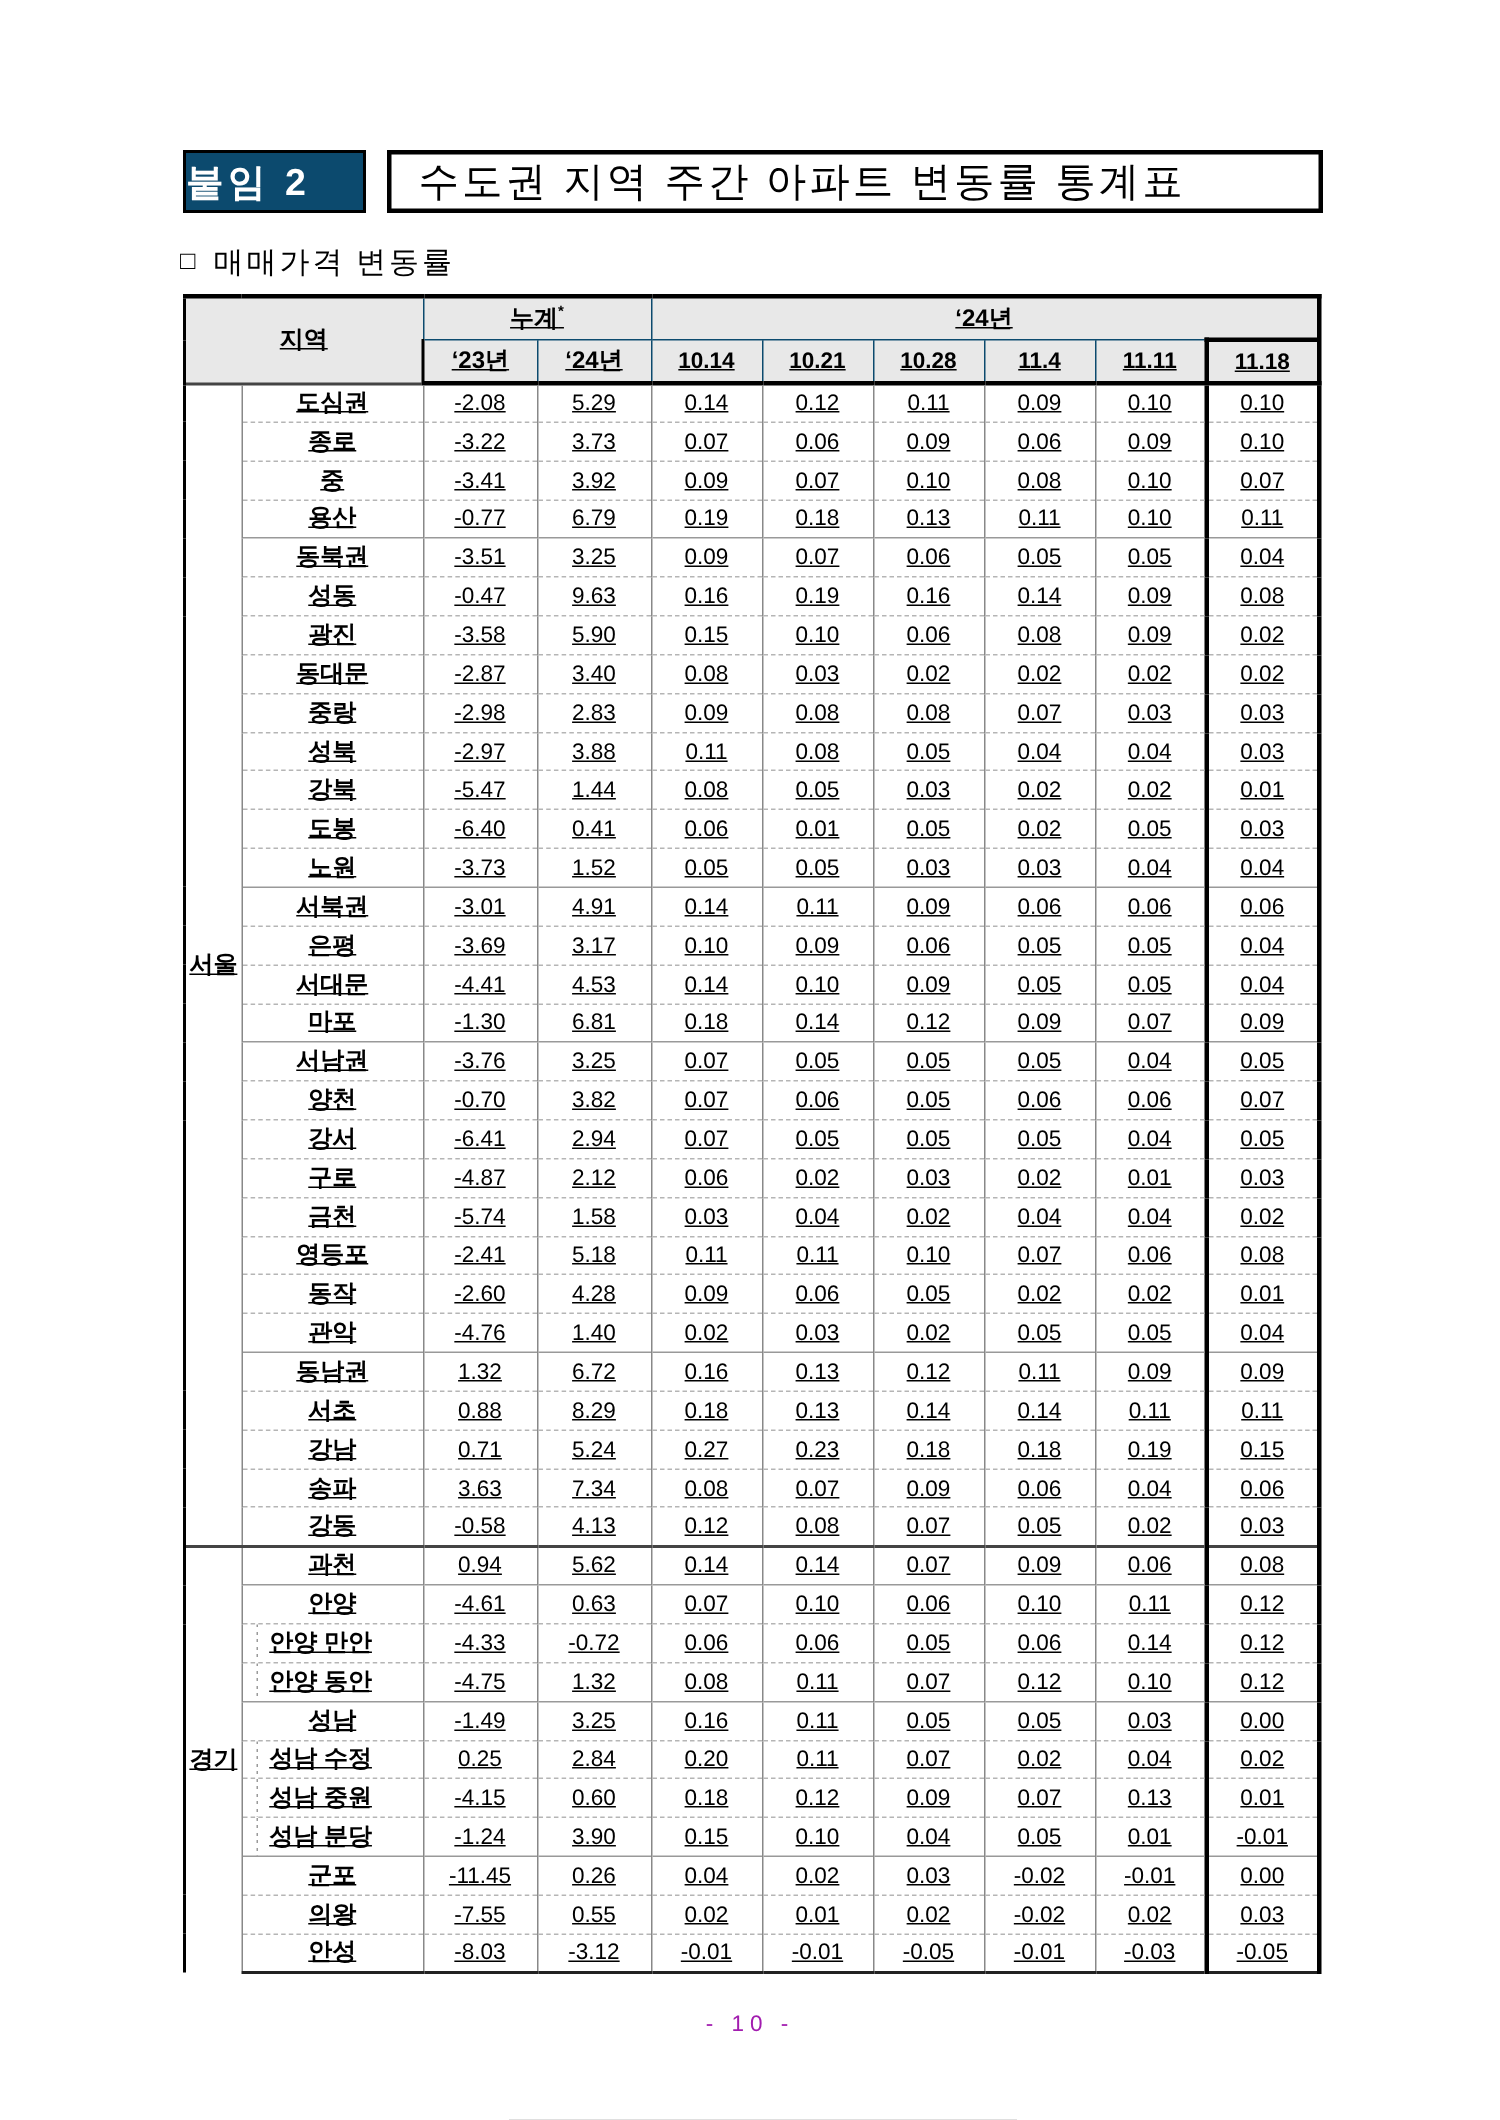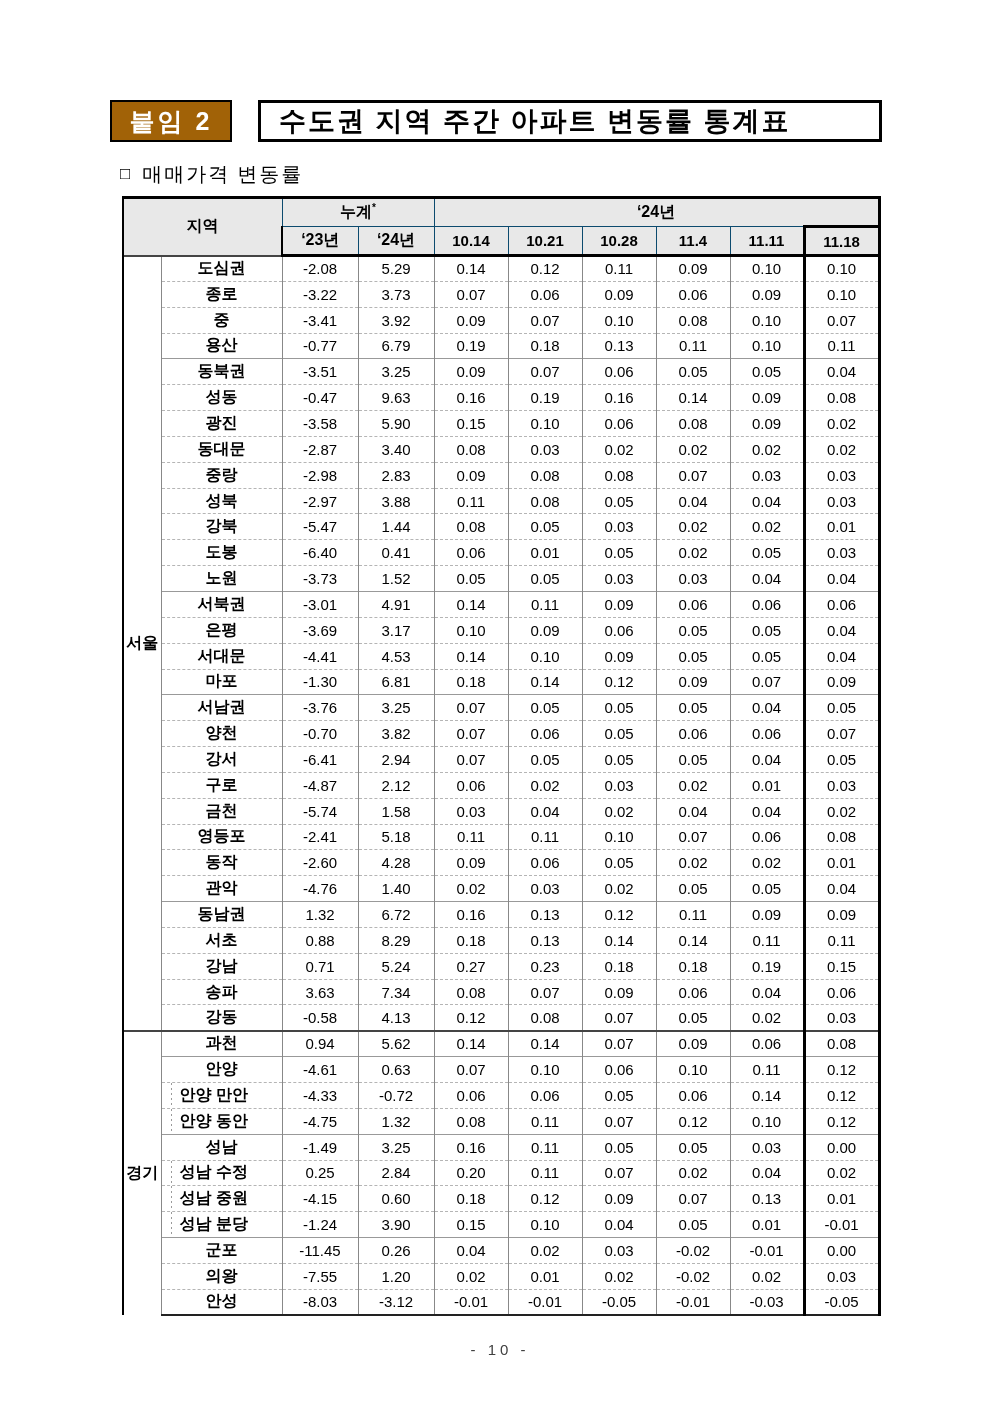--- a/index.html
+++ b/index.html
@@ -7,46 +7,46 @@
     position:relative;
     width:1000px;height:1413px;
     background:#ffffff;
     margin:0 auto;
     font-family:"Liberation Sans","DejaVu Sans",sans-serif;
     color:#000;
     overflow:hidden;
   }
   
   .badge{
-    position:absolute;left:110px;top:100px;
+    position:absolute;left:122px;top:100px;
     width:122px;height:42px;
-    background:#a16207;
+    background:#0c4a6e;
     border:2px solid #000;
     box-sizing:border-box;
-    display:flex;align-items:center;justify-content:center;
+    display:flex;align-items:center;justify-content:flex-start;
     color:#fff;font-size:25px;font-weight:bold;letter-spacing:3px;
   }
   .title-box{
     position:absolute;left:258px;top:100px;
     width:624px;height:42px;
     border:3px solid #000;
     box-sizing:border-box;
     display:flex;align-items:center;
     padding-left:18px;
-    font-size:27px;font-weight:bold;letter-spacing:2px;
+    font-size:27px;font-weight:normal;letter-spacing:2px;
   }
   .subtitle{
     position:absolute;left:120px;top:161px;
     font-family:"Liberation Serif","DejaVu Serif",serif;
     font-size:20px;letter-spacing:2px;
     display:flex;align-items:center;gap:10px;
   }
   .subtitle .box-glyph{font-size:17px;position:relative;top:-1px;}
   
-  .table-wrap{position:absolute;left:122px;top:196px;width:758px;}
+  .table-wrap{position:absolute;left:122px;top:196px;width:758px;text-decoration:underline;}
   table{
     border-collapse:collapse;table-layout:fixed;width:758px;
     font-size:15px;
   }
   col.c-group{width:38px;}
   col.c-region{width:121px;}
   col.c-num{width:76px;}
   col.c-date{width:74px;}
   col.c-last{width:75px;}
   thead th{
@@ -84,21 +84,21 @@
     padding-left:18px;
     background:repeating-linear-gradient(to bottom,#9a9a9a 0 2px,transparent 2px 5px) 9px 0 / 1px 100% no-repeat;
   }
   tbody tr.sec td{border-top:1px solid #999;}
   tbody tr.grp-start td{border-top:2px solid #444;}
   tbody td.hl{border-left:3px solid #000;border-right:3px solid #000;}
   tbody tr:last-child td{border-bottom:2px solid #222;margin-left:36px;}
   
   .footer{
     position:absolute;left:0;top:1341px;width:100%;
-    text-align:center;font-size:15px;color:#404040;letter-spacing:4px;
+    text-align:center;font-size:15px;color:#a21caf;letter-spacing:4px;
   }
 </style>
 </head>
 <body>
 
 <div class="page">
 
   <div class="badge">
     <span>붙임 2</span>
   </div>
@@ -571,21 +571,21 @@
             <td class="val">0.04</td>
             <td class="val">0.02</td>
             <td class="val">0.03</td>
             <td class="val">-0.02</td>
             <td class="val">-0.01</td>
             <td class="val hl">0.00</td>
           </tr>
           <tr>
             <td class="region">의왕</td>
             <td class="val">-7.55</td>
-            <td class="val">1.20</td>
+            <td class="val">0.55</td>
             <td class="val">0.02</td>
             <td class="val">0.01</td>
             <td class="val">0.02</td>
             <td class="val">-0.02</td>
             <td class="val">0.02</td>
             <td class="val hl">0.03</td>
           </tr>
           <tr>
             <td class="region">안성</td>
             <td class="val">-8.03</td>

